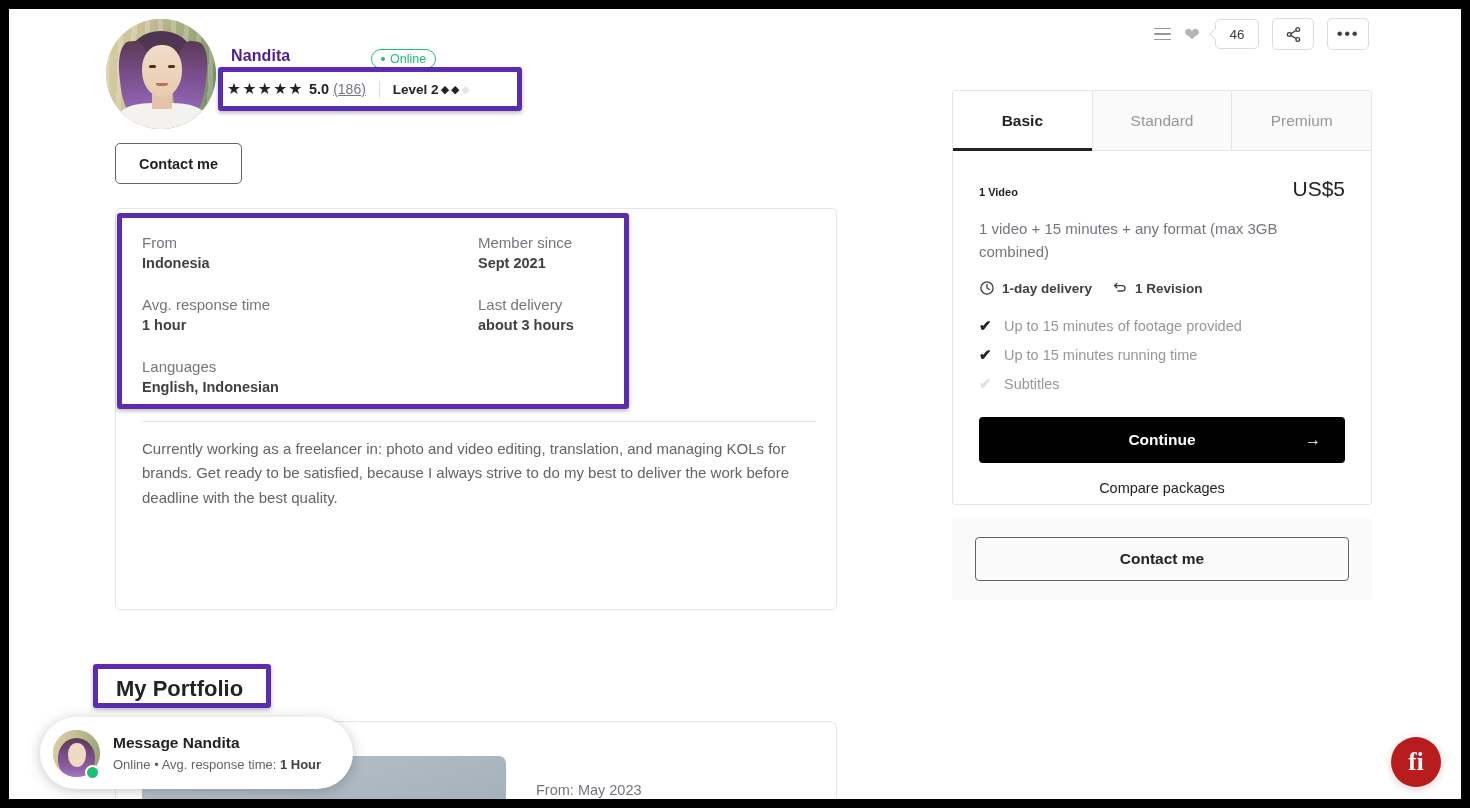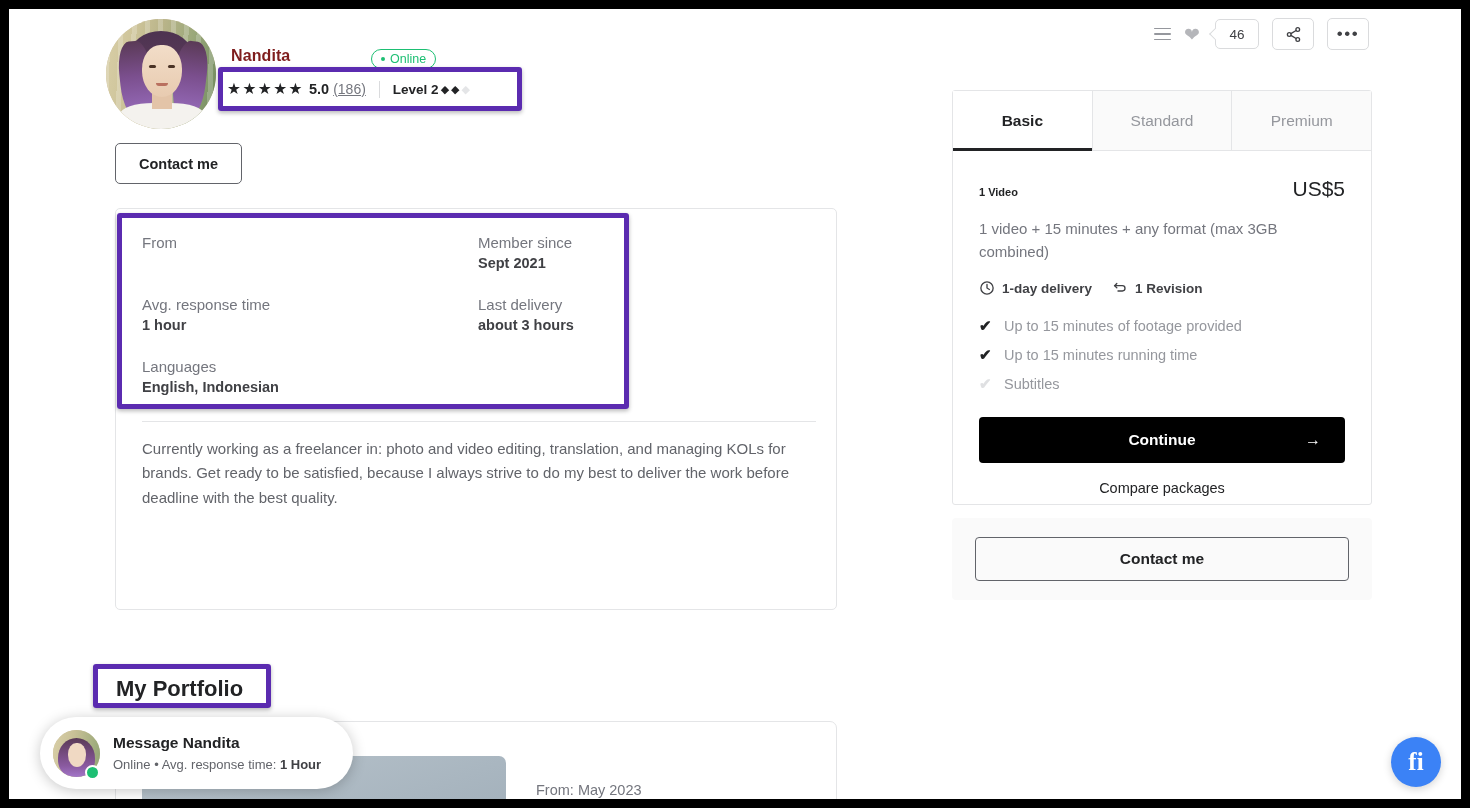--- a/index.html
+++ b/index.html
@@ -63,21 +63,21 @@
     position:absolute; top:46px; width:7px; height:3px; border-radius:2px; background:#4a3326;
   }
   .avatar .eyeL{ left:43px; } .avatar .eyeR{ left:62px; }
   .avatar .mouth{
     position:absolute; left:50px; top:64px; width:12px; height:3px;
     border-radius:0 0 6px 6px; background:#b9705f;
   }
 
   .seller-name {
     position: absolute; left: 222px; top: 38px;
-    font-size: 16px; font-weight: 700; color: #7f1d1d;
+    font-size: 16px; font-weight: 700; color: #4c1d95;
     letter-spacing: .1px;
   }
   .online-badge {
     position: absolute; left: 362px; top: 40px;
     height: 20px; padding: 0 9px;
     border: 1px solid #1dbf73; border-radius: 11px;
     color: #1dbf73; font-size: 12.5px; line-height: 18px;
     display: flex; align-items: center; gap: 5px; white-space: nowrap;
   }
   .online-badge .dot { width: 4px; height: 4px; border-radius: 50%; background: #1dbf73; }
@@ -249,21 +249,21 @@
   }
   .contact-btn-side {
     width: 374px; height: 44px; border: 1px solid #62646a; border-radius: 4px;
     background: #fafafa; color: #222325; font-size: 15.5px; font-weight: 700;
     font-family: "Liberation Sans", sans-serif; cursor: pointer;
   }
 
   
   .fab {
     position: absolute; right: 20px; bottom: 12px;
-    width: 50px; height: 50px; border-radius: 50%; background: #3b82f6;
+    width: 50px; height: 50px; border-radius: 50%; background: #b91c1c;
     display: flex; align-items: center; justify-content: center;
     color: #fff; font-size: 25px; font-weight: 700;
     font-family: "Liberation Serif", serif; cursor: pointer;
     box-shadow: 0 2px 8px rgba(0,0,0,.18);
   }
   svg { display: block; }
 </style>
 </head>
 <body>
 
@@ -323,20 +323,21 @@
     </div>
     <div class="icon-btn">
       <span class="dots">•••</span>
     </div>
   </div>
 
   <div class="seller-card">
     <div class="info-grid">
       <div>
         <div class="info-lab">From</div>
+        <div class="info-val">Indonesia</div>
       </div>
       <div>
         <div class="info-lab">Member since</div>
         <div class="info-val">Sept 2021</div>
       </div>
       <div>
         <div class="info-lab">Avg. response time</div>
         <div class="info-val">1 hour</div>
       </div>
       <div>

